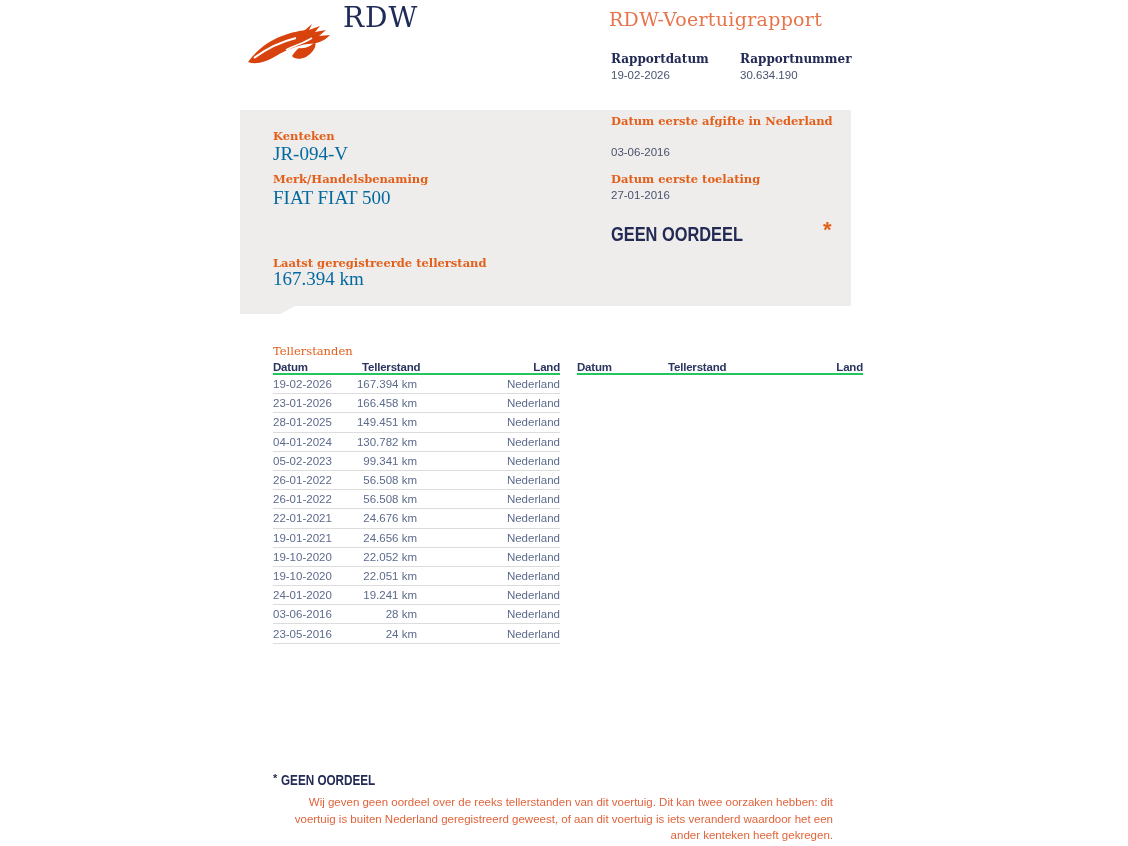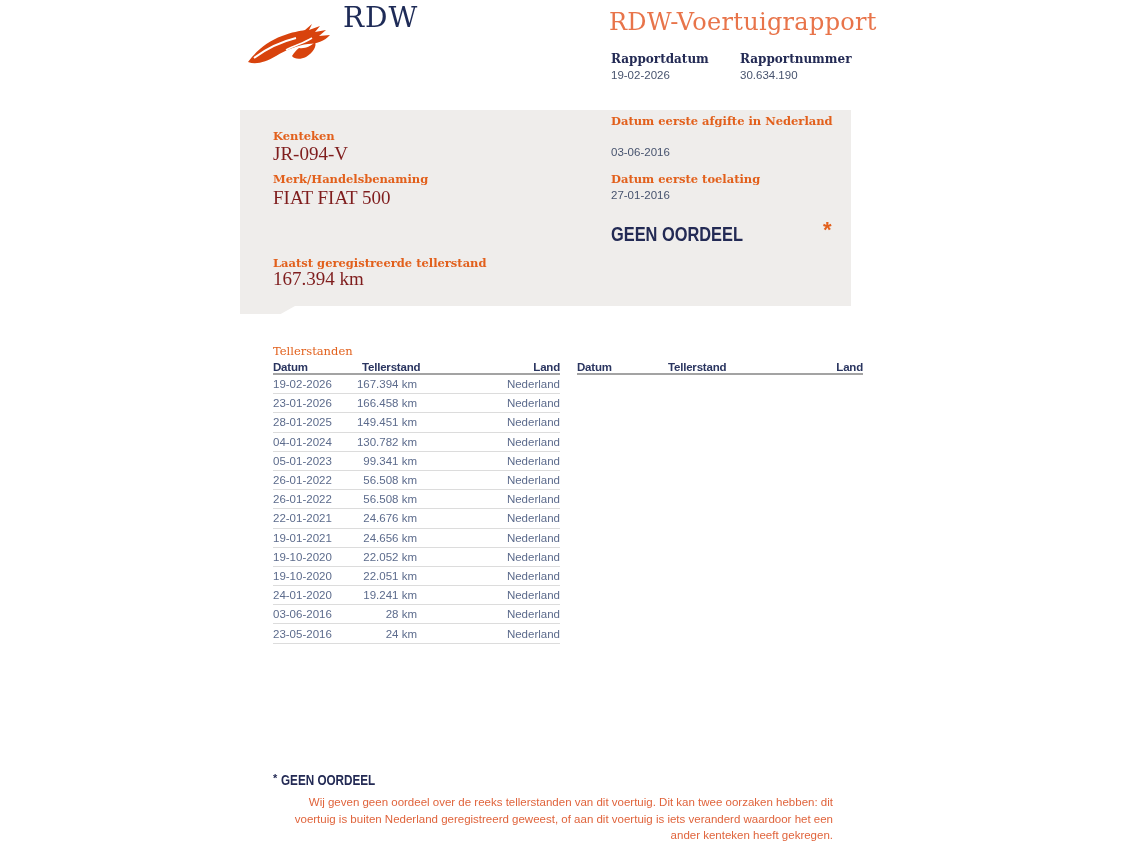--- a/index.html
+++ b/index.html
@@ -16,21 +16,21 @@
   
   .logo { position: absolute; left: 246px; top: 23px; width: 88px; height: 46px; }
   .brand {
     position: absolute; left: 343px; top: 1px;
     font-family: "DejaVu Serif", serif;
     font-size: 28px; color: #1e2b57; letter-spacing: 1px;
   }
   .report-title {
     position: absolute; left: 609px; top: 8px;
     font-family: "DejaVu Serif", serif;
-    font-size: 24px; color: #e8744a; letter-spacing: 0.3px;
+    font-size: 19px; color: #e8744a; letter-spacing: 0.3px;
   }
   .meta-label {
     position: absolute; top: 52px;
     font-family: "DejaVu Serif", serif;
     font-weight: bold; font-size: 12px; color: #232a54;
   }
   .meta-value {
     position: absolute; top: 69px;
     font-size: 11.5px; color: #47536e;
   }
@@ -51,21 +51,21 @@
   }
   .f-label {
     position: absolute;
     font-family: "DejaVu Serif", serif;
     font-weight: bold; font-size: 11.5px; color: #e2601c;
     white-space: nowrap;
   }
   .f-serif-value {
     position: absolute;
     font-family: "Liberation Serif", serif;
-    font-size: 19px; color: #7f1d1d; white-space: nowrap;
+    font-size: 19px; color: #0369a1; white-space: nowrap;
   }
   .f-sans-value {
     position: absolute;
     font-size: 11.5px; color: #47536e; white-space: nowrap;
   }
   .verdict {
     position: absolute; left: 371px; top: 112px;
     font-size: 21px; font-weight: bold; color: #232a54;
     white-space: nowrap;
     transform: scaleX(0.78); transform-origin: left center;
@@ -79,21 +79,21 @@
   .section-title {
     position: absolute; left: 273px; top: 344px;
     font-family: "DejaVu Serif", serif;
     font-weight: normal; font-size: 11.5px; color: #e2601c;
   }
   .tbl { position: absolute; top: 360px; font-size: 11.5px; }
   .tbl-1 { left: 273px; width: 287px; }
   .tbl-2 { left: 577px; width: 286px; }
   .tbl-head {
     display: flex; align-items: flex-end; height: 15px;
-    border-bottom: 2px solid #a3a3a3;
+    border-bottom: 2px solid #22c55e;
     font-weight: bold; color: #2a3560; letter-spacing: -0.2px;
   }
   .tbl-row {
     display: flex; align-items: center; height: 19.2px;
     border-bottom: 1px solid #dcdcdc;
     color: #5c6b8c;
   }
   .tbl-1 .c-datum { flex: 0 0 80px; text-align: left; }
   .tbl-1 .c-teller { flex: 0 0 64px; text-align: right; }
   .tbl-1 .tbl-head .c-teller { text-align: left; padding-left: 9px; }
@@ -176,21 +176,21 @@
         <div class="c-datum">28-01-2025</div>
         <div class="c-teller">149.451 km</div>
         <div class="c-land">Nederland</div>
       </div>
         <div class="tbl-row">
         <div class="c-datum">04-01-2024</div>
         <div class="c-teller">130.782 km</div>
         <div class="c-land">Nederland</div>
       </div>
         <div class="tbl-row">
-        <div class="c-datum">05-01-2023</div>
+        <div class="c-datum">05-02-2023</div>
         <div class="c-teller">99.341 km</div>
         <div class="c-land">Nederland</div>
       </div>
         <div class="tbl-row">
         <div class="c-datum">26-01-2022</div>
         <div class="c-teller">56.508 km</div>
         <div class="c-land">Nederland</div>
       </div>
         <div class="tbl-row">
         <div class="c-datum">26-01-2022</div>

